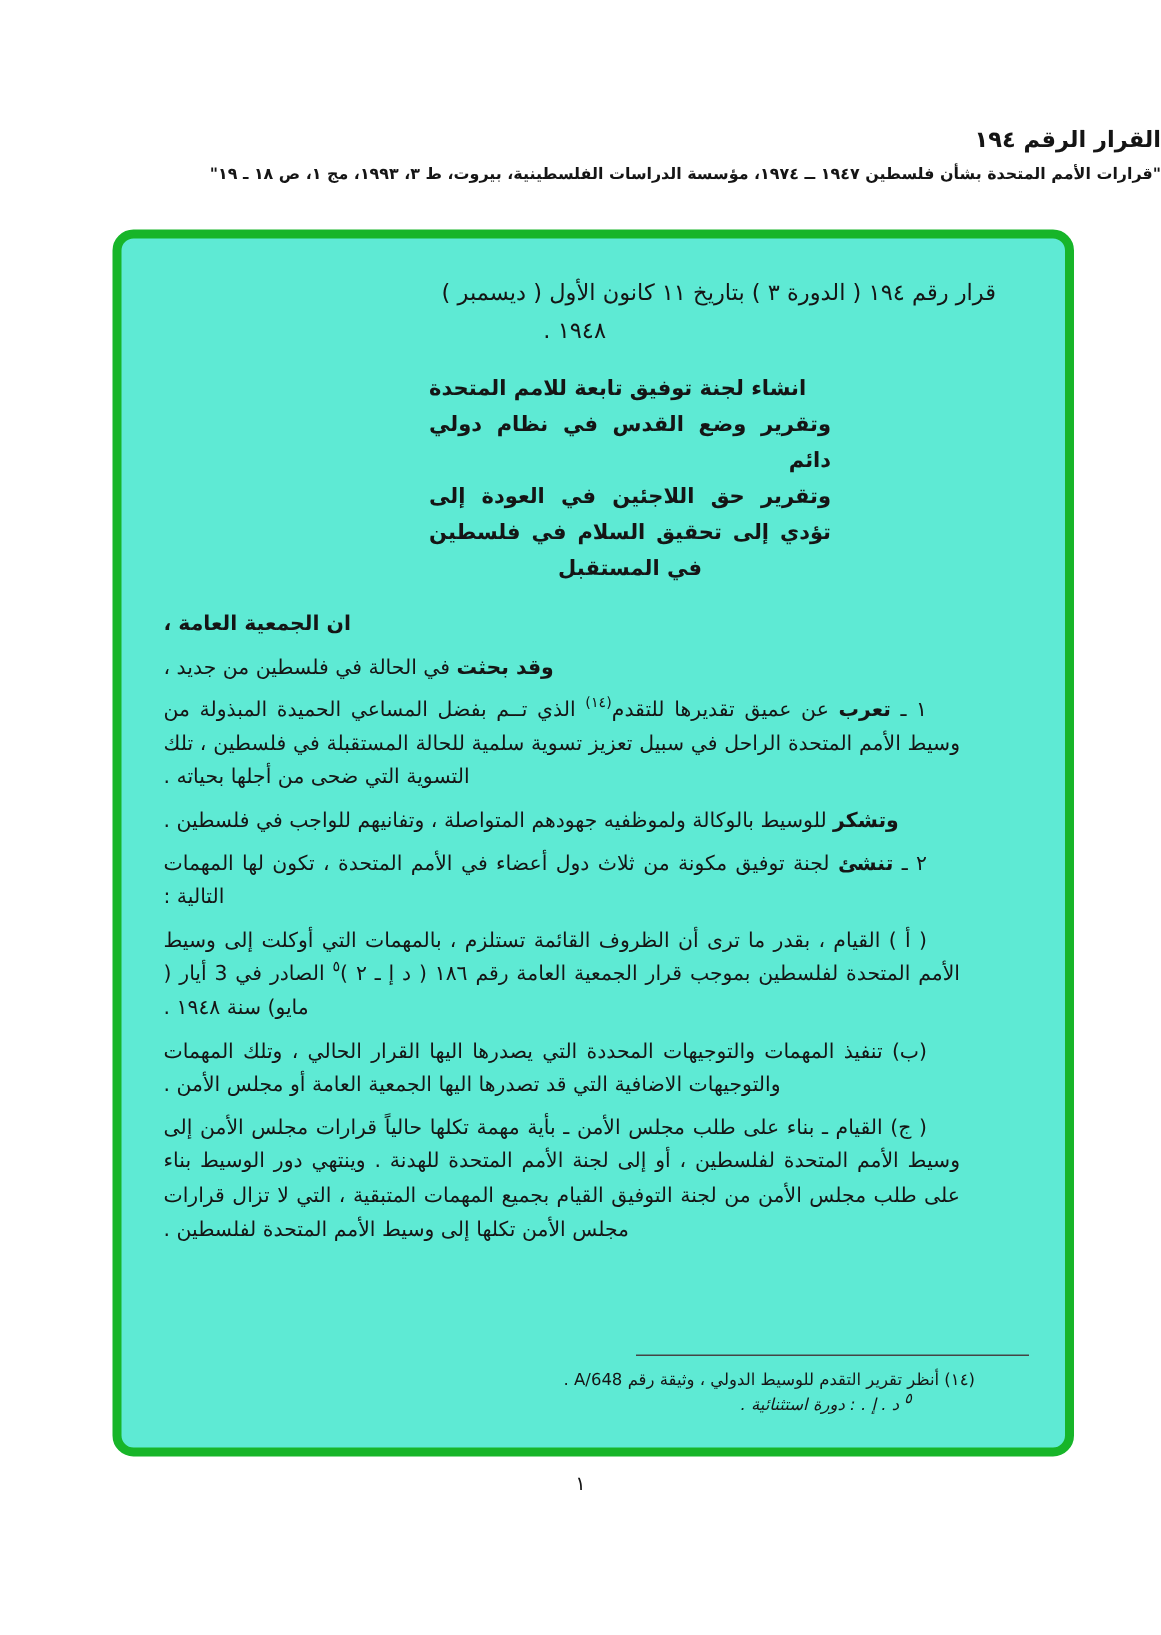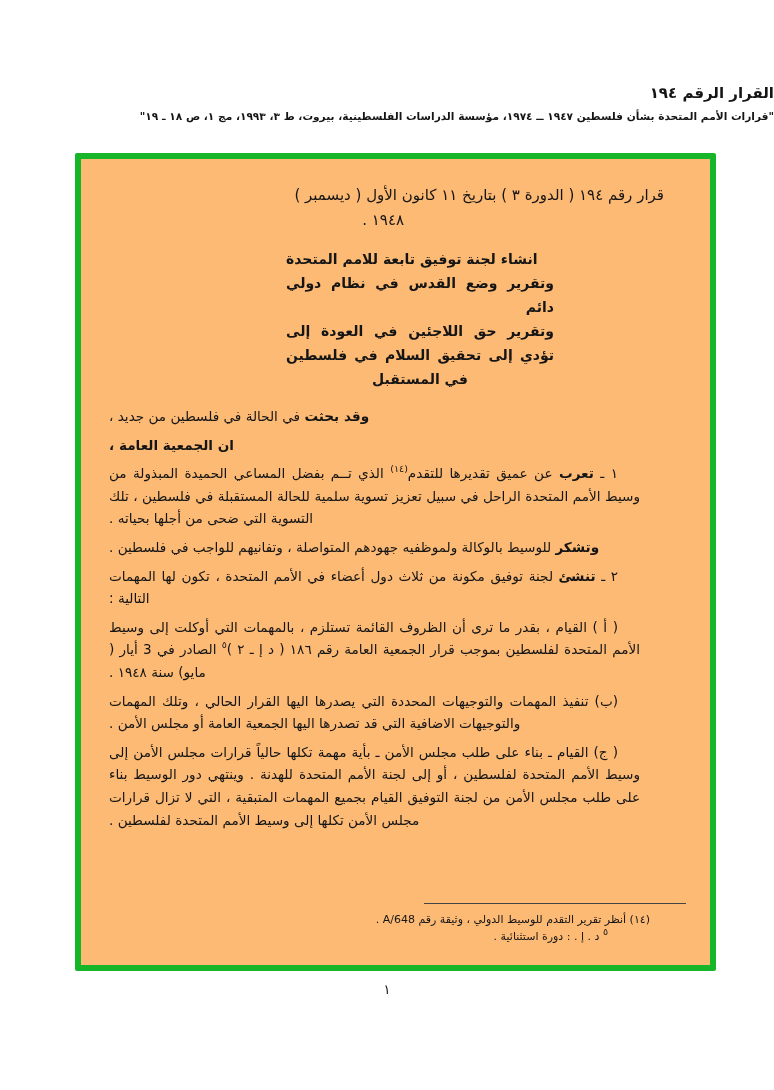--- a/index.html
+++ b/index.html
@@ -38,23 +38,23 @@
   }
 
   
   .frame {
     position: absolute;
     left: 75px;
     top: 153px;
     width: 629px;
     height: 806px;
     border: 6px solid #17b529;
-    border-radius: 2px;
+    border-radius: 14px;
     box-sizing: content-box;
-    background: #fdba74;
+    background: #5eead4;
   }
   .content {
     position: relative;
     height: 100%;
     box-sizing: border-box;
     padding: 24px 46px 0 26px;
     direction: rtl;
     overflow: hidden;
   }
 
@@ -110,21 +110,21 @@
     line-height: 17px;
     direction: rtl;
   }
   .fn-rule {
     width: 262px;
     margin-right: -22px;
     margin-bottom: 7px;
     border-top: 1.5px solid #444;
   }
   .fn  { text-indent: 14px; }
-  .fn2 { text-indent: 0; margin-right: 56px; }
+  .fn2 { text-indent: 0; margin-right: 56px; font-style: italic; }
 
   
   .page-number {
     position: absolute;
     top: 982px;
     left: 0;
     width: 774px;
     text-align: center;
     font-size: 13px;
   }
@@ -148,23 +148,23 @@
     <div class="subject">
       <div class="s-right">انشاء لجنة توفيق تابعة للامم المتحدة</div>
       <div class="s-just">وتقرير وضع القدس في نظام دولي دائم</div>
       <div class="s-just">وتقرير حق اللاجئين في العودة إلى</div>
       <div class="s-just">تؤدي إلى تحقيق السلام في فلسطين</div>
       <div class="s-center">في المستقبل</div>
     </div>
 
     <div class="bodytext">
 
+      <p><span class="b">ان الجمعية العامة ،</span></p>
+
       <p><span class="b">وقد بحثت</span><span> في الحالة في فلسطين من جديد ،</span></p>
-
-      <p><span class="b">ان الجمعية العامة ،</span></p>
 
       <p><span>١ ـ </span><span class="b">تعرب</span><span> عن عميق تقديرها للتقدم</span><sup>(١٤)</sup><span> الذي تــم بفضل المساعي الحميدة المبذولة من وسيط الأمم المتحدة الراحل في سبيل تعزيز تسوية سلمية للحالة المستقبلة في فلسطين ، تلك التسوية التي ضحى من أجلها بحياته .</span></p>
 
       <p><span class="b">وتشكر</span><span> للوسيط بالوكالة ولموظفيه جهودهم المتواصلة ، وتفانيهم للواجب في فلسطين .</span></p>
 
       <p><span>٢ ـ </span><span class="b">تنشئ</span><span> لجنة توفيق مكونة من ثلاث دول أعضاء في الأمم المتحدة ، تكون لها المهمات التالية :</span></p>
 
       <p><span>( أ )</span><span> القيام ، بقدر ما ترى أن الظروف القائمة تستلزم ، بالمهمات التي أوكلت إلى وسيط الأمم المتحدة لفلسطين بموجب قرار الجمعية العامة رقم ١٨٦ ( د إ ـ ٢ )</span><sup>٥</sup><span> الصادر في 3 أيار ( مايو) سنة ١٩٤٨ .</span></p>
 
       <p><span>(ب)</span><span> تنفيذ المهمات والتوجيهات المحددة التي يصدرها اليها القرار الحالي ، وتلك المهمات والتوجيهات الاضافية التي قد تصدرها اليها الجمعية العامة أو مجلس الأمن .</span></p>

